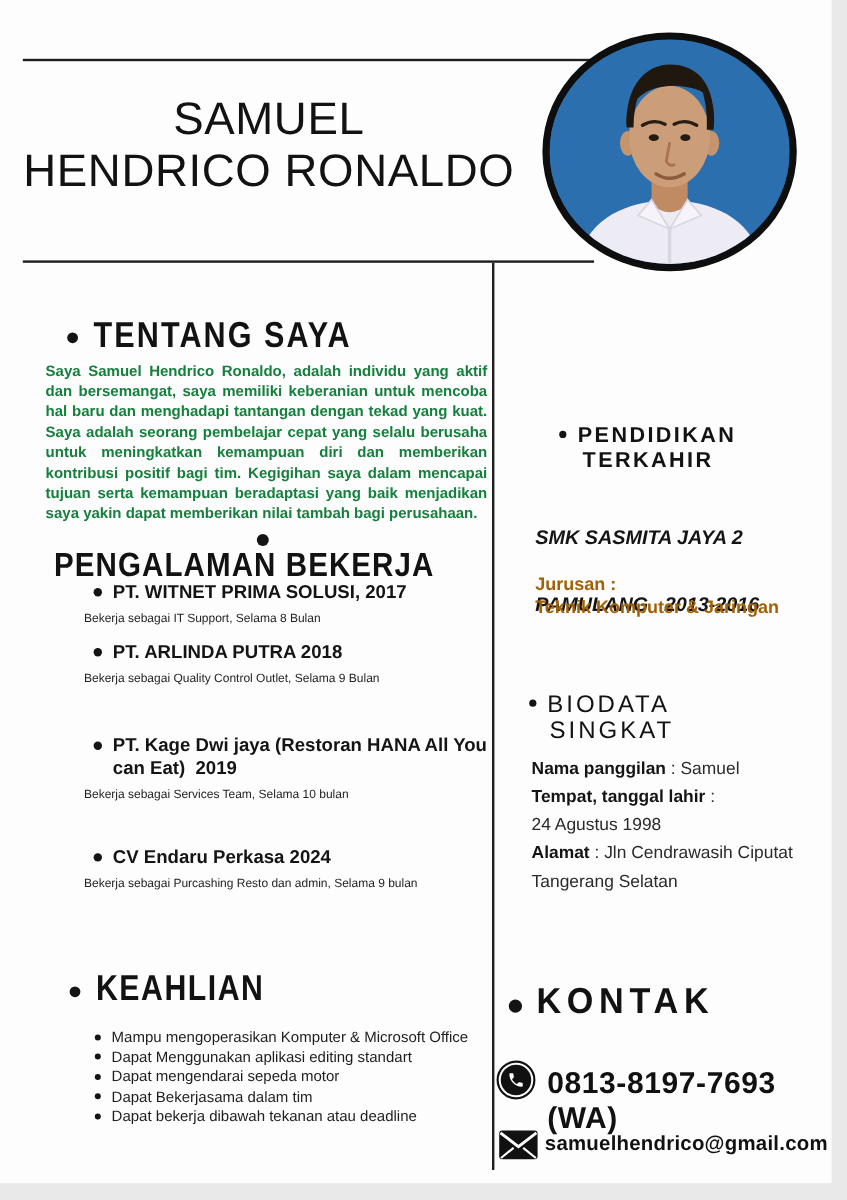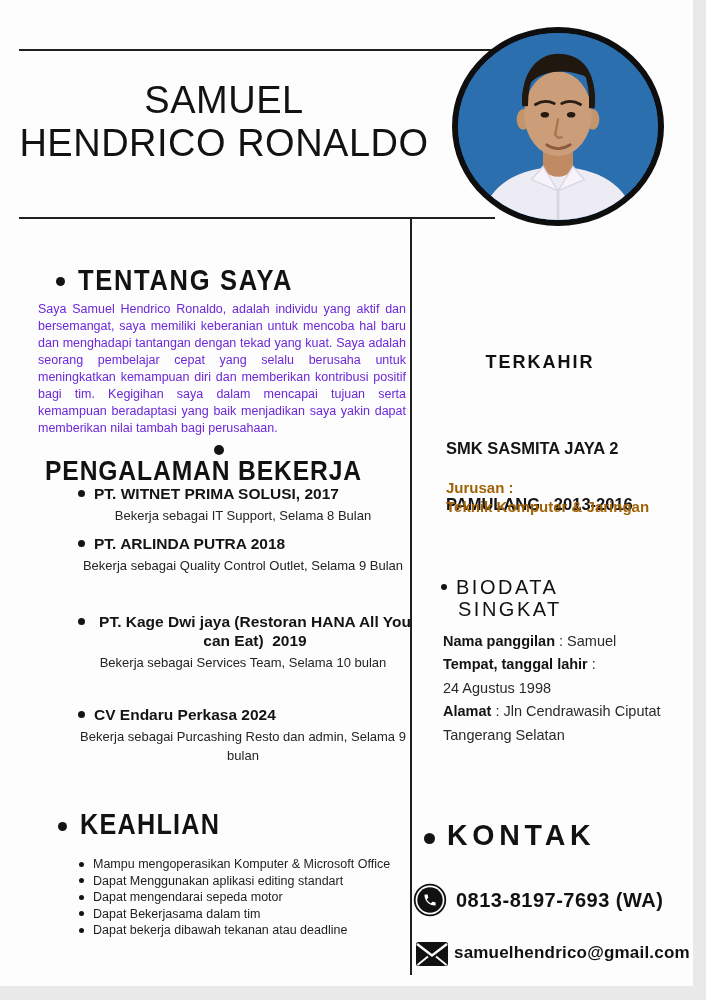--- a/index.html
+++ b/index.html
@@ -23,61 +23,61 @@
 
   .dot { background:#141414; border-radius:50%; flex:none; }
   .h-row { display:flex; align-items:center; }
   .squeeze { display:inline-block; transform-origin:0 50%; white-space:nowrap; font-weight:bold; color:#121212; }
 
   
   .about-heading { left:56px; top:263px; }
   .about-heading .dot { width:9px; height:9px; margin-right:13px; margin-top:3px; }
   .about-heading .squeeze { font-size:30px; letter-spacing:2px; transform:scaleX(0.85); }
 
-  .about-body { left:38px; top:301px; width:368px; font-size:12.5px; font-weight:normal;
-    line-height:17px; text-align:justify; color:#6d28d9; }
+  .about-body { left:38px; top:301px; width:368px; font-size:12.5px; font-weight:bold;
+    line-height:17px; text-align:justify; color:#15803d; }
 
   .exp-heading { left:45px; top:442px;flex-direction:column; }
   .exp-heading .dot { width:10px; height:10px; margin-right:12px; margin-top:3px; }
   .exp-heading .squeeze { font-size:28px; letter-spacing:1px; transform:scaleX(0.88); }
 
-  .exp-item { position:absolute; left:70px; width:346px;text-align:center; }
+  .exp-item { position:absolute; left:70px; width:346px; }
   .exp-title-row { display:flex; gap:9px; padding-left:8px; font-size:15.5px; font-weight:bold;
     line-height:19px; white-space:pre-wrap; color:#141414; }
   .exp-title-row .dot { width:7px; height:7px; margin-top:6px; }
-  .exp-desc { font-size:13px; line-height:19px; margin-top:3px; color:#242424; }
+  .exp-desc { font-size:10px; line-height:19px; margin-top:3px; color:#242424; }
 
   .skills-heading { left:58px; top:807px; }
   .skills-heading .dot { width:9px; height:9px; margin-right:13px; margin-top:4px; }
   .skills-heading .squeeze { font-size:30px; letter-spacing:1.5px; transform:scaleX(0.84); }
   .skills-list { left:79px; top:856px; width:330px; }
   .skill-row { display:flex; gap:9px; font-size:12.5px; line-height:16.5px; color:#1e1e1e; }
   .skill-row .dot { width:5px; height:5px; margin-top:5.5px; }
 
   
   .edu-heading { left:440px; top:352px; width:200px; text-align:center;
     font-size:18px; font-weight:bold; letter-spacing:2px; line-height:21px; color:#121212; }
   .edu-heading .dot { display:inline-block; width:6px; height:6px; margin-right:9px; vertical-align:3px; }
   .edu-school { left:446px; top:402px; font-size:16.5px; font-weight:bold; line-height:18.5px;
-    white-space:pre-wrap; color:#141414; }
+    white-space:pre-wrap; color:#141414;font-style:italic; }
   .edu-major { left:446px; top:448px; font-size:15px; font-weight:bold; line-height:18.5px; color:#a16207;margin-top:31px; }
 
   .bio-heading { left:441px; top:576px; font-size:20px; font-weight:normal;
     letter-spacing:2.5px; line-height:22px; color:#121212; }
   .bio-heading .dot { display:inline-block; width:6px; height:6px; margin-right:9px; vertical-align:4px; }
   .bio-line2 { padding-left:17px; }
   .bio-rows { left:443px; top:630px; width:240px; font-size:14.5px; line-height:23.4px; color:#2a2a2a; }
   .bio-rows .b { font-weight:bold; color:#141414; }
 
   .contact-heading { left:424px; top:818px;align-items:center; }
   .contact-heading .dot { width:11px; height:11px; margin-right:12px; margin-top:6px; }
   .contact-heading .squeeze { font-size:30px; letter-spacing:5px; transform:scaleX(0.95); }
 
   .phone-icon { left:413px; top:883px; }
-  .phone-text { left:456px; top:889px; font-size:20px; font-weight:bold; letter-spacing:0.5px; color:#111; }
+  .phone-text { left:456px; top:889px; font-size:25px; font-weight:bold; letter-spacing:0.5px; color:#111; }
   .email-icon { left:415px; top:940px; }
   .email-text { left:454px; top:943px; font-size:17px; font-weight:bold; letter-spacing:0.2px; color:#111; }
 </style>
 </head>
 <body>
 
 <div class="canvas">
   <div class="page"></div>
 
   <div class="rule rule-top"></div>
@@ -173,20 +173,21 @@
         <span class="dot"></span>
         <span>Dapat Bekerjasama dalam tim</span>
       </div>
     <div class="skill-row">
         <span class="dot"></span>
         <span>Dapat bekerja dibawah tekanan atau deadline</span>
       </div>
   </div>
 
   <div class="abs edu-heading">
+    <div><span class="dot"></span><span>PENDIDIKAN</span></div>
     <div>TERKAHIR</div>
   </div>
   <div class="abs edu-school">
     <div>SMK SASMITA JAYA 2</div>
     <div>PAMULANG   2013-2016</div>
   </div>
   <div class="abs edu-major">
     <div>Jurusan :</div>
     <div>Teknik Komputer &amp; Jaringan</div>
   </div>

